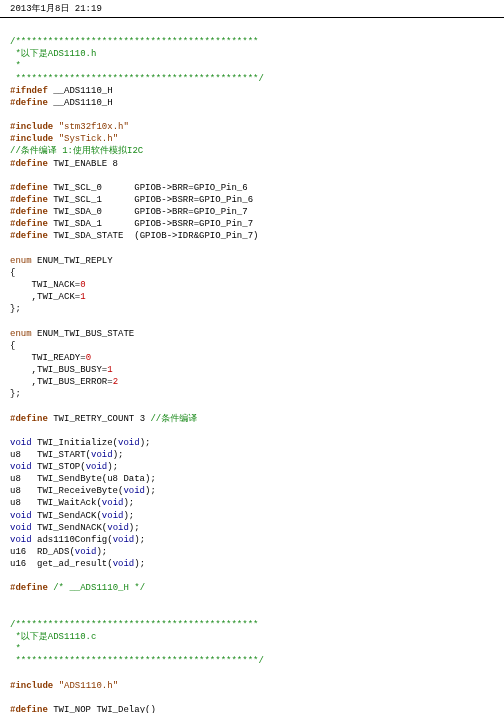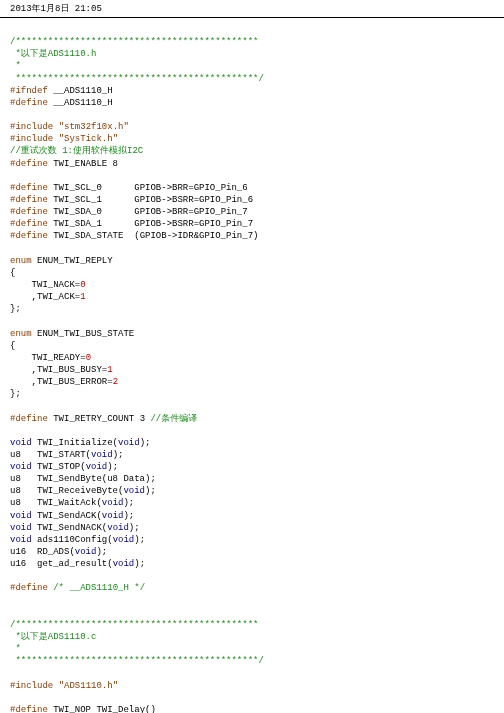--- a/index.html
+++ b/index.html
@@ -17,44 +17,44 @@
     padding: 2px 10px;
     font-size: 9px;
     border-bottom: 1px solid #000;
   }
   .content {
     padding: 6px 10px;
     white-space: pre;
     line-height: 1.35;
   }
   .c-comment { color: #1a8a1a; }
-  .c-pp { color: #8b3a00; }
+  .c-pp { color: #8b3a00; font-weight: bold; }
   .c-str { color: #8b3a00; }
   .c-type { color: #000090; }
   .c-enum { color: #8b3a00; margin-top: 20px; }
   .c-num { color: #c00000; }
 </style>
 </head>
 <body>
 
 <div class="header">
-  <span>2013年1月8日 21:05</span>
+  <span>2013年1月8日 21:19</span>
 </div>
 
 <div class="content">
 <span class="c-comment">/*********************************************</span>
 <span class="c-comment"> *以下是ADS1110.h</span>
 <span class="c-comment"> *</span>
 <span class="c-comment"> *********************************************/</span>
 <span class="c-pp">#ifndef</span><span> __ADS1110_H</span>
 <span class="c-pp">#define</span><span> __ADS1110_H</span>
 
 <span class="c-pp">#include</span> <span class="c-str">"stm32f10x.h"</span>
 <span class="c-pp">#include</span> <span class="c-str">"SysTick.h"</span>
-<span class="c-comment">//重试次数 1:使用软件模拟I2C</span>
+<span class="c-comment">//条件编译 1:使用软件模拟I2C</span>
 <span class="c-pp">#define</span><span> TWI_ENABLE 8</span>
 
 <span class="c-pp">#define</span><span> TWI_SCL_0      GPIOB-&gt;BRR=GPIO_Pin_6</span>
 <span class="c-pp">#define</span><span> TWI_SCL_1      GPIOB-&gt;BSRR=GPIO_Pin_6</span>
 <span class="c-pp">#define</span><span> TWI_SDA_0      GPIOB-&gt;BRR=GPIO_Pin_7</span>
 <span class="c-pp">#define</span><span> TWI_SDA_1      GPIOB-&gt;BSRR=GPIO_Pin_7</span>
 <span class="c-pp">#define</span><span> TWI_SDA_STATE  (GPIOB-&gt;IDR&amp;GPIO_Pin_7)</span>
 
 <span class="c-enum">enum</span><span> ENUM_TWI_REPLY</span>
 <span>{</span>

